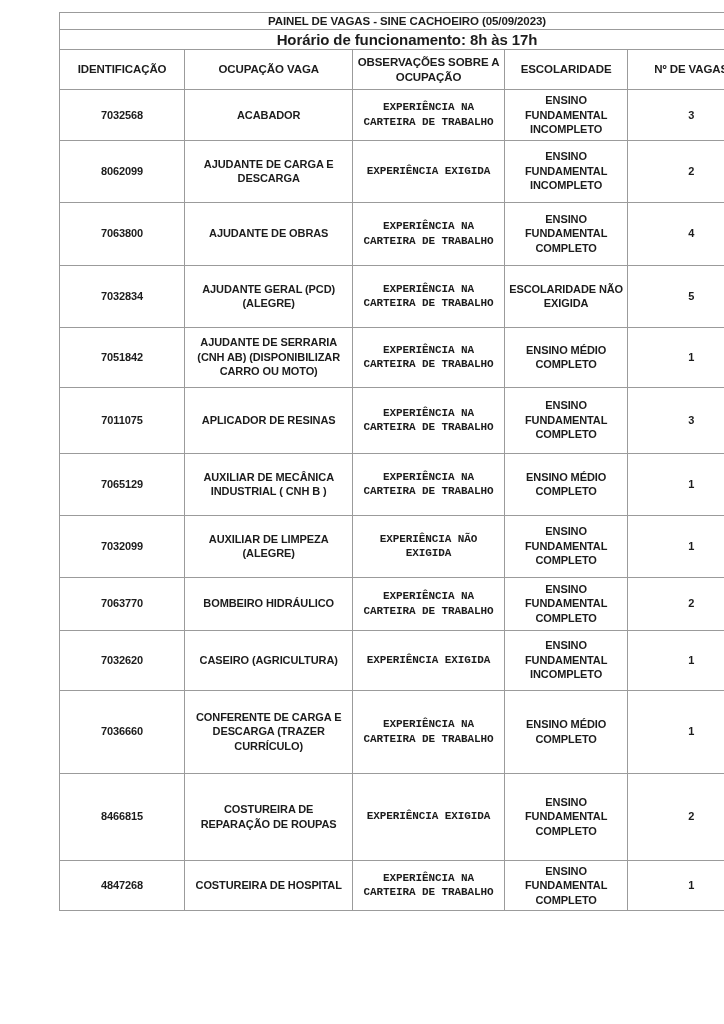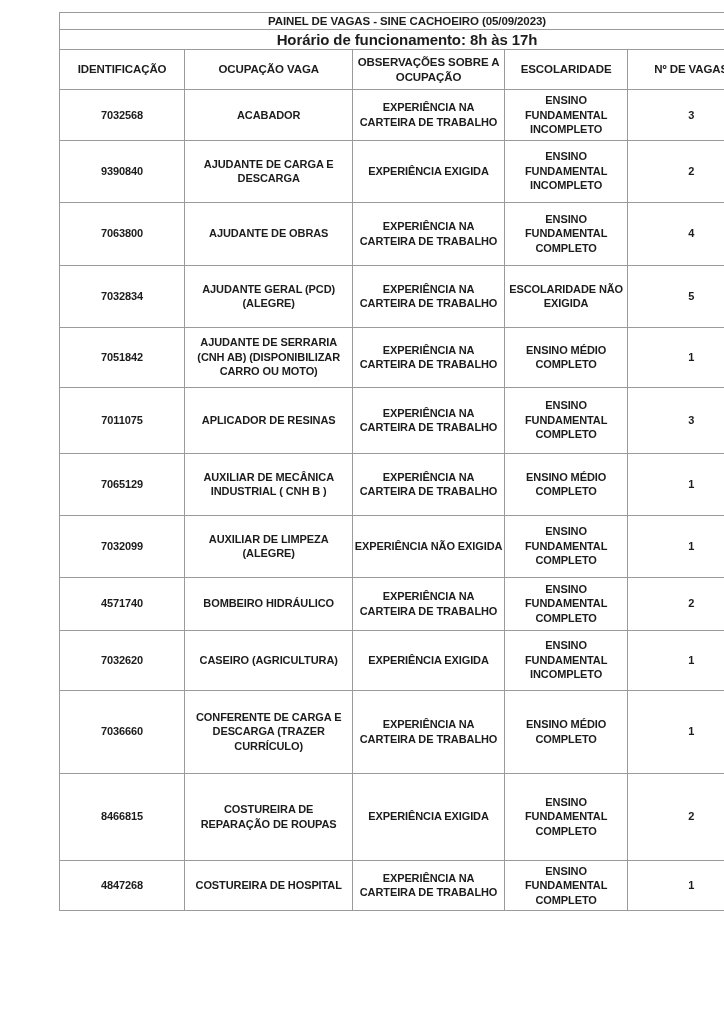--- a/index.html
+++ b/index.html
@@ -42,21 +42,21 @@
     font-size: 11.5px;
     height: 40px;
     padding: 2px 3px;
     line-height: 1.25;
   }
   tbody td {
     font-size: 11px;
     line-height: 1.32;
     padding: 3px 3px;
   }
-  tbody td:nth-child(3) { padding: 3px 1px; }
+  tbody td:nth-child(3) { padding: 3px 1px; font-family: Liberation Mono, monospace; }
   
   col.c1 { width: 18.0%; }
   col.c2 { width: 24.2%; }
   col.c3 { width: 21.8%; }
   col.c4 { width: 17.8%; }
   col.c5 { width: 18.2%; }
   
   tbody tr:nth-child(1)  td { height: 50px; }
   tbody tr:nth-child(2)  td { height: 62px; }
   tbody tr:nth-child(3)  td { height: 63px; }
@@ -101,21 +101,21 @@
     </thead>
     <tbody>
         <tr>
           <td>7032568</td>
           <td>ACABADOR</td>
           <td>EXPERIÊNCIA NA CARTEIRA DE TRABALHO</td>
           <td>ENSINO FUNDAMENTAL INCOMPLETO</td>
           <td>3</td>
         </tr>
         <tr>
-          <td>9390840</td>
+          <td>8062099</td>
           <td>AJUDANTE DE CARGA E DESCARGA</td>
           <td>EXPERIÊNCIA EXIGIDA</td>
           <td>ENSINO FUNDAMENTAL INCOMPLETO</td>
           <td>2</td>
         </tr>
         <tr>
           <td>7063800</td>
           <td>AJUDANTE DE OBRAS</td>
           <td>EXPERIÊNCIA NA CARTEIRA DE TRABALHO</td>
           <td>ENSINO FUNDAMENTAL COMPLETO</td>
@@ -150,21 +150,21 @@
           <td>1</td>
         </tr>
         <tr>
           <td>7032099</td>
           <td>AUXILIAR DE LIMPEZA (ALEGRE)</td>
           <td>EXPERIÊNCIA NÃO EXIGIDA</td>
           <td>ENSINO FUNDAMENTAL COMPLETO</td>
           <td>1</td>
         </tr>
         <tr>
-          <td>4571740</td>
+          <td>7063770</td>
           <td>BOMBEIRO HIDRÁULICO</td>
           <td>EXPERIÊNCIA NA CARTEIRA DE TRABALHO</td>
           <td>ENSINO FUNDAMENTAL COMPLETO</td>
           <td>2</td>
         </tr>
         <tr>
           <td>7032620</td>
           <td>CASEIRO (AGRICULTURA)</td>
           <td>EXPERIÊNCIA EXIGIDA</td>
           <td>ENSINO FUNDAMENTAL INCOMPLETO</td>

